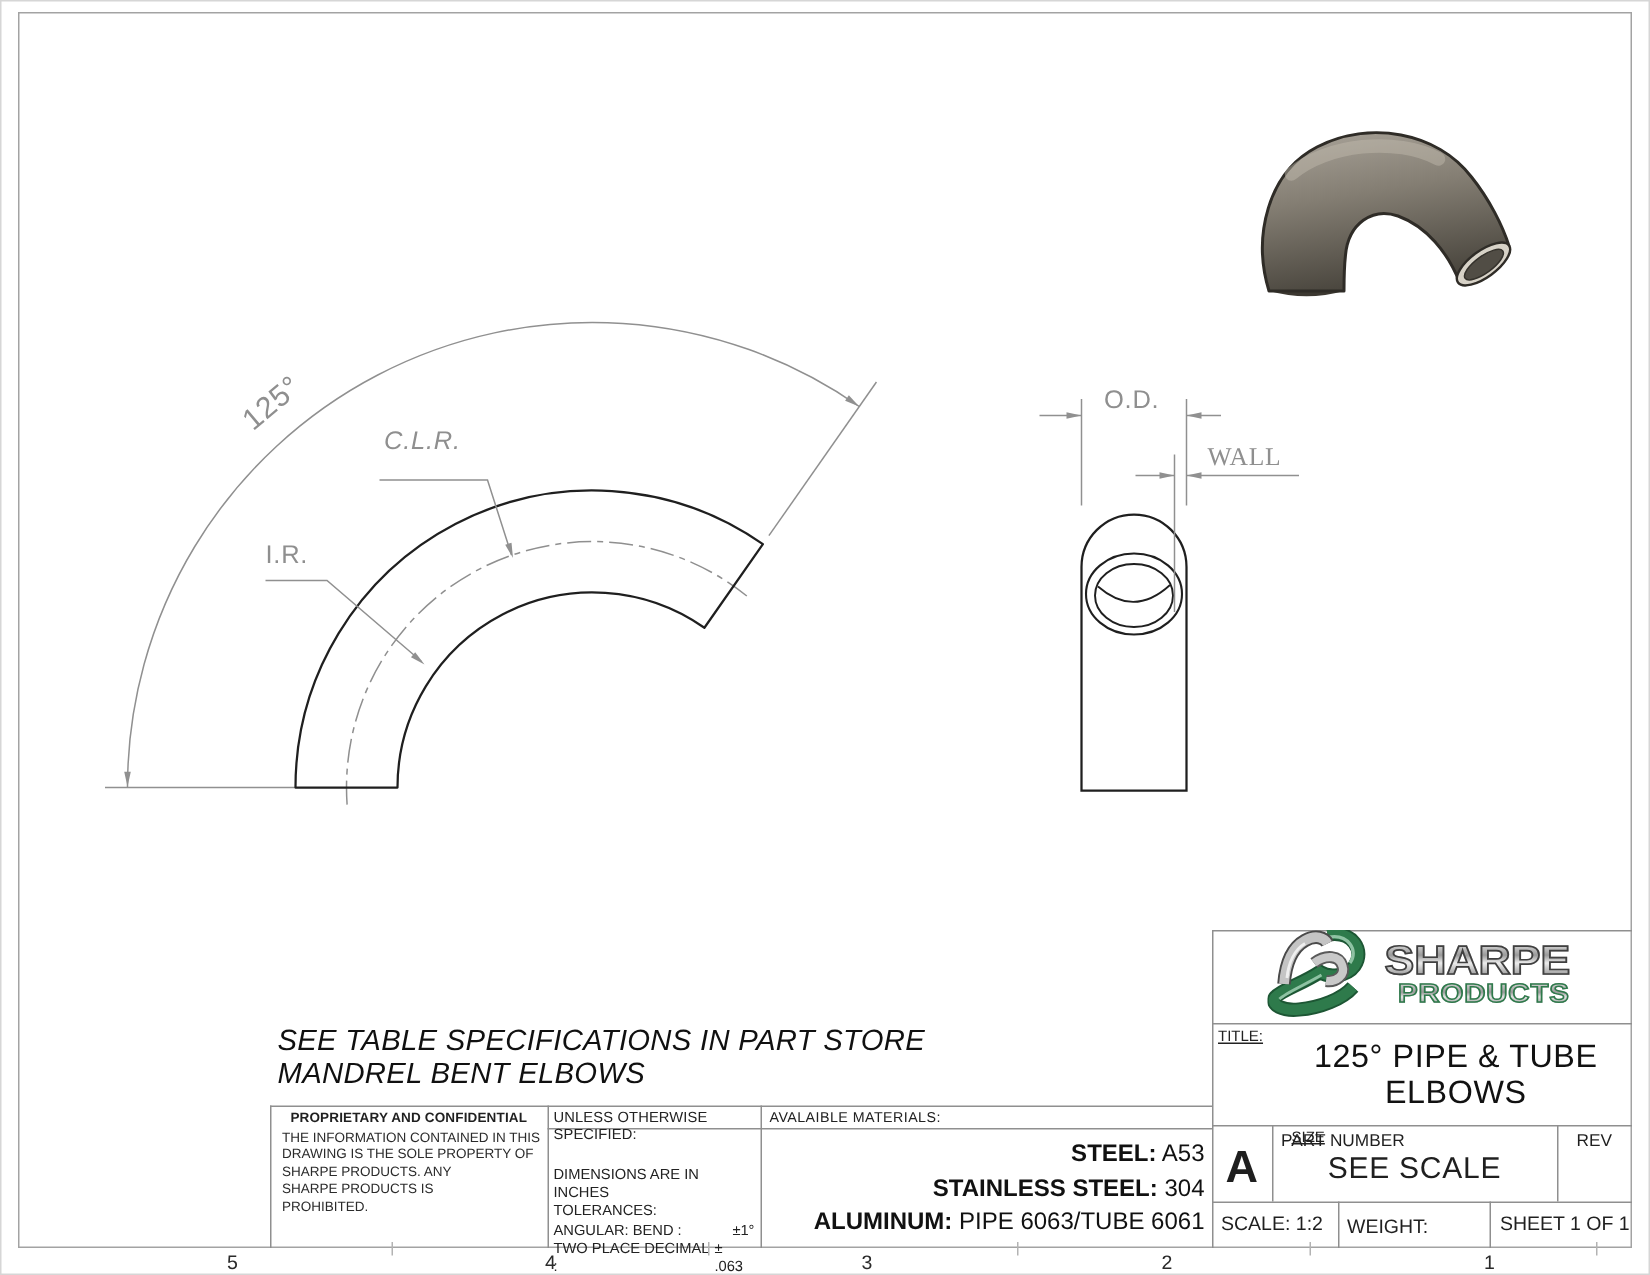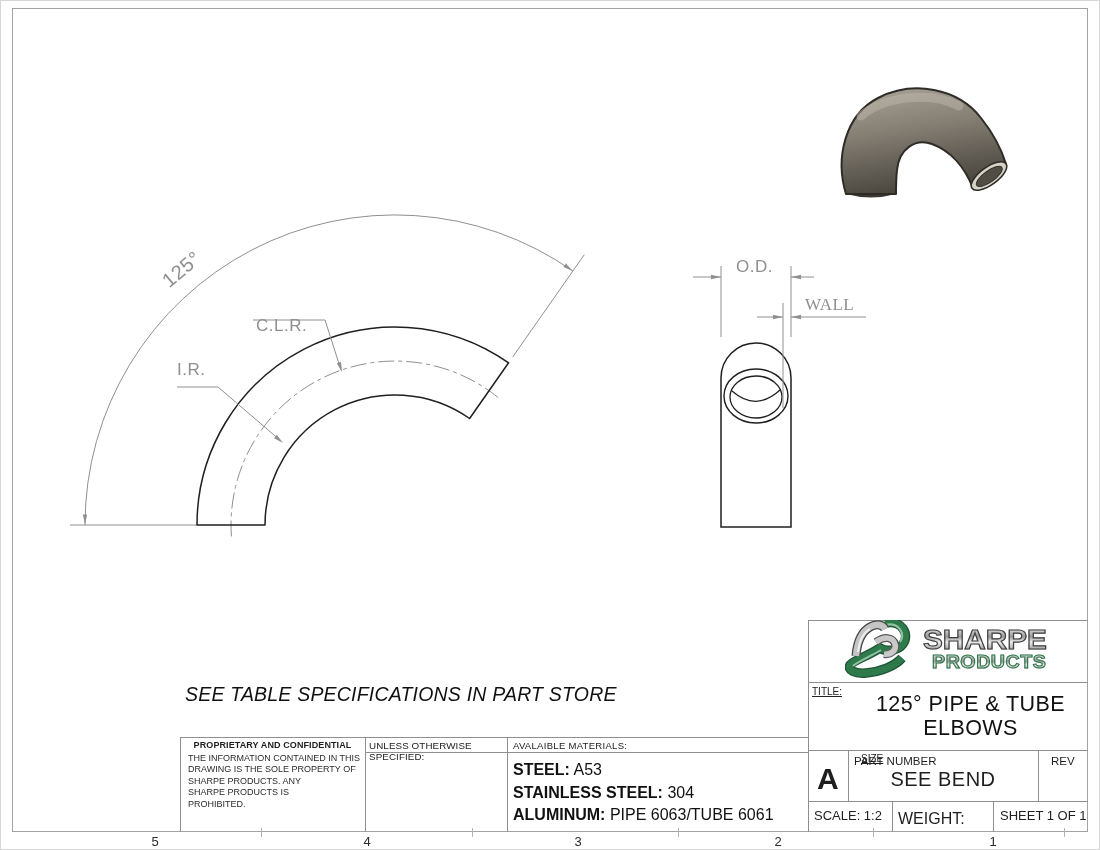--- a/index.html
+++ b/index.html
@@ -104,27 +104,28 @@
            C993,133 1002,151 1006,164 L973,188 C965,168 951,151 932,144
            C915,138 899,149 897,170 C896,179 896,188 896,194 Z" fill="url(#metalGrad)" stroke="#2f2c27" stroke-width="2" stroke-linejoin="round"></path>
   <path d="M861,116 C884,96 931,91 959,106" stroke="#c3bdb0" stroke-width="9" fill="none" opacity="0.45" stroke-linecap="round"></path>
   <g transform="rotate(-36 989 176)">
     <ellipse cx="989" cy="176" rx="21" ry="8.8" fill="#d7d2c7" stroke="#2f2c27" stroke-width="1.6"></ellipse>
     <ellipse cx="989" cy="176.5" rx="15.5" ry="5.6" fill="#514d45" stroke="#35322c" stroke-width="1"></ellipse>
   </g>
 </svg>
 
 <div class="abs dimtext" style="left:160px;top:258px;font-size:20px;transform:rotate(-40deg);">125°</div>
-<div class="abs dimtext" style="left:256px;top:316px;">C.L.R.</div>
+<div class="abs dimtext" style="left:256px;top:284px;font-style:italic;">C.L.R.</div>
 <div class="abs dimtext" style="left:177px;top:360px;">I.R.</div>
 <div class="abs dimtext" style="left:736px;top:257px;">O.D.</div>
 <div class="abs dimtext" style="left:805px;top:295px;font-family:Liberation Serif, serif;">WALL</div>
 
 <div class="abs note" style="left:185px;top:684px;font-style:italic;">
   <div>SEE TABLE SPECIFICATIONS IN PART STORE</div>
+  <div>MANDREL BENT ELBOWS</div>
 </div>
 
 <div class="abs hline" style="left:180px;top:737px;width:628px;height:1px;"></div>
 <div class="abs hline" style="left:365px;top:752px;width:443px;height:1px;"></div>
 <div class="abs vline" style="left:180px;top:737px;width:1px;height:95px;"></div>
 <div class="abs vline" style="left:365px;top:737px;width:1px;height:95px;"></div>
 <div class="abs vline" style="left:507px;top:737px;width:1px;height:95px;"></div>
 
 <div class="abs propr">
   <div class="ptitle">PROPRIETARY AND CONFIDENTIAL</div>
@@ -132,25 +133,38 @@
     <div>THE INFORMATION CONTAINED IN THIS</div>
     <div>DRAWING IS THE SOLE PROPERTY OF</div>
     <div>SHARPE PRODUCTS.  ANY</div>
     <div>SHARPE PRODUCTS IS</div>
     <div>PROHIBITED.</div>
   </div>
 </div>
 
 <div class="abs tol">
   <div class="theader">UNLESS OTHERWISE SPECIFIED:</div>
+  <div class="tbody">
+    <div>DIMENSIONS ARE IN INCHES</div>
+    <div>TOLERANCES:</div>
+    <div class="trow">
+      <span>ANGULAR: BEND :</span>
+      <span>±1°</span>
+    </div>
+    <div class="trow">
+      <span>TWO PLACE DECIMAL  :</span>
+      <span>± .063</span>
+    </div>
+
+  </div>
 </div>
 
 <div class="abs mat">
   <div class="mheader">AVALAIBLE MATERIALS:</div>
-  <div style="margin-top:8px;">
+  <div style="margin-top:8px;text-align:right;">
     <div class="mitem">
       <b>STEEL:</b>
       <span>A53</span>
     </div>
     <div class="mitem">
       <b>STAINLESS STEEL:</b>
       <span>304</span>
     </div>
     <div class="mitem">
       <b>ALUMINUM:</b>
@@ -187,25 +201,25 @@
   <div class="logo-word2">PRODUCTS</div>
 </div>
 
 <div class="abs tb-label" style="left:812px;top:686px;">TITLE:</div>
 <div class="abs title-line" style="left:808px;top:692px;">125° PIPE &amp; TUBE</div>
 <div class="abs title-line" style="left:808px;top:716px;">ELBOWS</div>
 
 <div class="abs tb-label" style="left:814px;top:753px;margin-left:47px;">SIZE</div>
 <div class="abs" style="left:817px;top:762px;font-size:30px;font-weight:bold;">A</div>
 <div class="abs" style="left:854px;top:755px;font-size:11.5px;">PART NUMBER</div>
-<div class="abs" style="left:848px;top:768px;width:190px;text-align:center;font-size:20px;letter-spacing:0.5px;">SEE BEND</div>
+<div class="abs" style="left:848px;top:768px;width:190px;text-align:center;font-size:20px;letter-spacing:0.5px;">SEE SCALE</div>
 <div class="abs" style="left:1051px;top:755px;font-size:11.5px;">REV</div>
 
 <div class="abs" style="left:814px;top:808px;font-size:13px;">SCALE: 1:2</div>
-<div class="abs" style="left:898px;top:810px;font-size:16px;">WEIGHT:</div>
+<div class="abs" style="left:898px;top:810px;font-size:13px;">WEIGHT:</div>
 <div class="abs" style="left:1000px;top:808px;font-size:13px;">SHEET 1 OF 1</div>
 
 <div class="abs zone" style="left:155px;top:834px;">5</div>
 <div class="abs zone" style="left:367px;top:834px;">4</div>
 <div class="abs zone" style="left:578px;top:834px;">3</div>
 <div class="abs zone" style="left:778px;top:834px;">2</div>
 <div class="abs zone" style="left:993px;top:834px;">1</div>
 <div class="abs ztick" style="left:261px;"></div>
 <div class="abs ztick" style="left:472px;"></div>
 <div class="abs ztick" style="left:678px;"></div>

